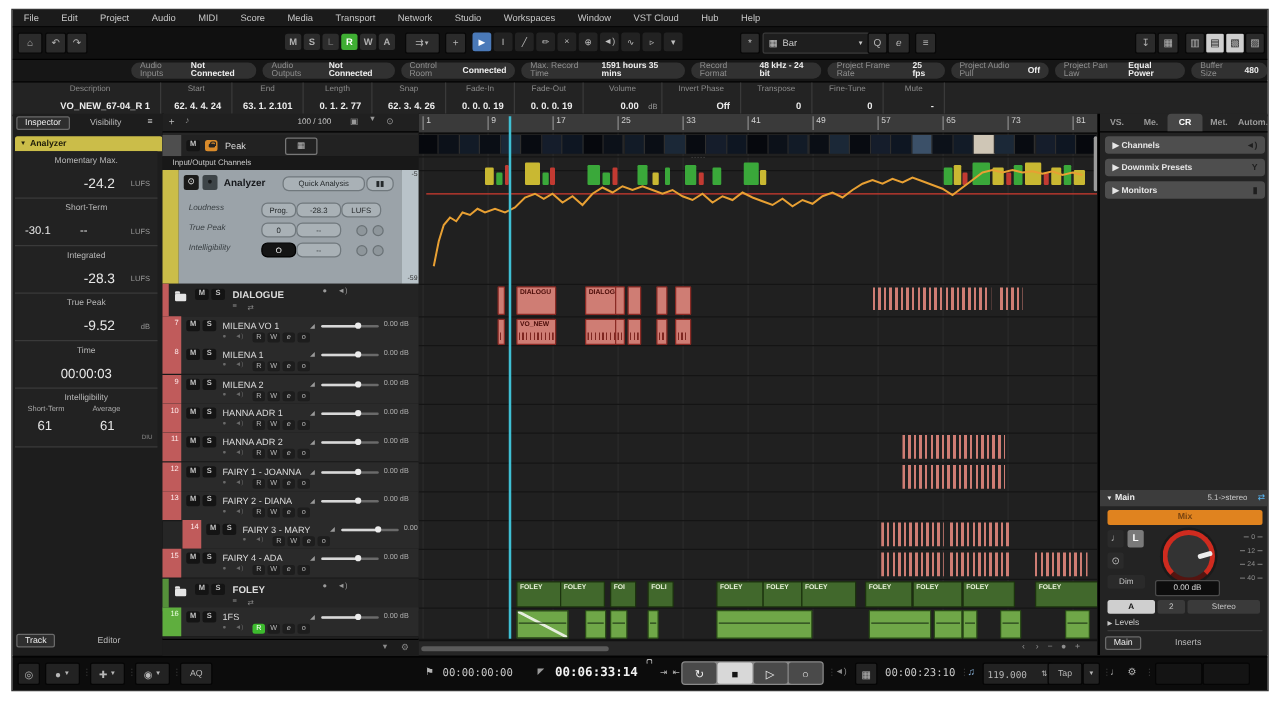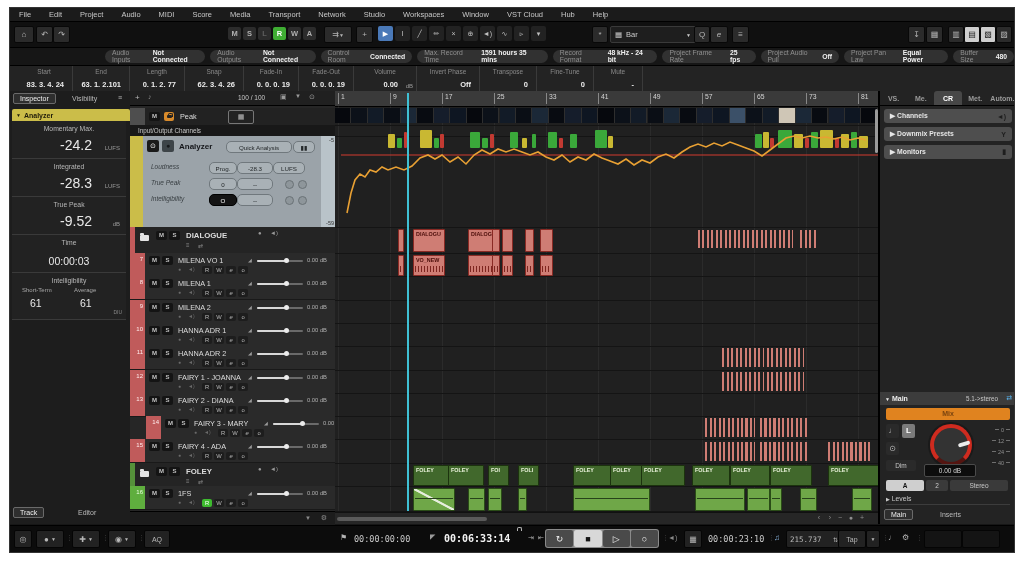--- a/index.html
+++ b/index.html
@@ -32,21 +32,21 @@
   .iv{position:absolute;bottom:2px;right:14px;color:#ececec;font-size:7.5px;font-weight:bold;white-space:nowrap}
   .iu{position:absolute;bottom:2px;right:3px;color:#9a9a9a;font-size:6px}
   
   #inspector{position:absolute;left:0;top:83px;width:120px;height:433px;background:#1d1d1d;border-right:1px solid #000}
   .itab{position:absolute;font-size:7px;color:#bbb}
   .itab.box{border:1px solid #6a6a6a;background:#2e2e2e;border-radius:2px;padding:1px 6px;color:#eee}
   #ahdr{position:absolute;left:2px;top:18px;width:114px;height:12px;background:#cbbd49;color:#1f1d0a;font-size:7px;font-weight:bold;display:flex;align-items:center;padding-left:4px;border-radius:2px 2px 0 0}
   #isects{position:absolute;left:2px;top:30px;width:114px;background:#222}
   .isec{position:relative;height:37px;border-bottom:1px solid #3a3a3a}
   .isl{position:absolute;top:4px;width:100%;text-align:center;color:#b8b8b8;font-size:6.8px}
-  .isv{position:absolute;bottom:5px;right:34px;color:#e8e8e8;font-size:14px}
+  .isv{position:absolute;bottom:5px;right:34px;color:#e8e8e8;font-size:11px}
   .isu{position:absolute;bottom:7px;right:6px;color:#999;font-size:6px}
   .isv2{position:absolute;bottom:7px;color:#e8e8e8;font-size:9px}
   .icen{position:absolute;bottom:5px;width:100%;text-align:center;color:#e8e8e8;font-size:10.5px}
   
   #tracklist{position:absolute;left:120px;top:83px;width:205px;height:433px;background:#262626;border-right:1px solid #000}
   .msb{position:absolute;width:11px;height:9px;background:#141414;border-radius:2px;color:#c2c2c2;font-size:6px;font-weight:bold;text-align:center;line-height:9px}
   .rwb{position:absolute;width:10px;height:8px;background:#1d1d1d;border-radius:2px;color:#b8b8b8;font-size:5.8px;text-align:center;line-height:8px}
   .rwb.on{background:#3dbb2e;color:#fff}
   .tname{position:absolute;color:#dcdcdc;font-size:7.3px;white-space:nowrap}
   .slider{position:absolute;height:2px;background:#6a6a6a;border-radius:1px}
@@ -192,23 +192,27 @@
         <span class="pl">Project Pan Law</span>
         <span class="pv">Equal Power</span>
       </div>
       <div class="pill">
         <span class="pl">Buffer Size</span>
         <span class="pv">480</span>
       </div>
     </div>
   <div style="position:absolute;left:0;top:57px;width:1004px;height:26px;background:#232323;border-top:1px solid #000;border-bottom:1px solid #000"></div>
   <div id="infoline">
+      <div class="ifield" style="width: 112px;">
+        <span class="il">Description</span>
+        <span class="iv" style="right: 8px;">VO_NEW_67-04_R 1</span>
+      </div>
       <div class="ifield" style="width: 56px;">
         <span class="il">Start</span>
-        <span class="iv" style="right: 8px;">83. 3. 4. 24</span>
+        <span class="iv" style="right: 8px;">62. 4. 4. 24</span>
       </div>
       <div class="ifield" style="width: 56px;">
         <span class="il">End</span>
         <span class="iv" style="right: 8px;">63. 1. 2.101</span>
       </div>
       <div class="ifield" style="width: 54px;">
         <span class="il">Length</span>
         <span class="iv" style="right: 8px;">0. 1. 2. 77</span>
       </div>
       <div class="ifield" style="width: 58px;">
@@ -251,20 +255,26 @@
     <span class="itab" style="left:62px;top:4px">Visibility</span>
     <span class="itab" style="left:108px;top:3px">≡</span>
     <div id="ahdr">
         <span style="margin-right:3px;font-size:5px">▼</span>
         <span>Analyzer</span>
       </div>
     <div id="isects">
         <div class="isec">
           <span class="isl">Momentary Max.</span>
           <span class="isv">-24.2</span>
+          <span class="isu">LUFS</span>
+        </div>
+        <div class="isec">
+          <span class="isl">Short-Term</span>
+          <span class="isv2" style="left: 8px;">-30.1</span>
+          <span class="isv2" style="left: 52px;">--</span>
           <span class="isu">LUFS</span>
         </div>
         <div class="isec">
           <span class="isl">Integrated</span>
           <span class="isv">-28.3</span>
           <span class="isu">LUFS</span>
         </div>
         <div class="isec">
           <span class="isl">True Peak</span>
           <span class="isv">-9.52</span>
@@ -892,21 +902,21 @@
       <div class="tgb">▷</div>
       <div class="tgb">○</div>
     </div>
     <div class="tsep" style="left:652px">⋮</div>
     <span style="position:absolute;left:658px;top:8px;color:#8a8a8a;font-size:7px">◄)</span>
     <div class="tb" style="left:674px;width:16px">▦</div>
     <span class="ttime mono" style="position:absolute;left:698px;top:8px">00:00:23:10</span>
     <div class="tsep" style="left:758px">⋮</div>
     <span style="position:absolute;left:764px;top:7px;color:#8ab4dd;font-size:8px">♫</span>
     <div class="tb" style="left:776px;width:48px;justify-content:space-between;padding:0 3px">
-        <span class="mono" style="font-size:7.5px">215.737</span>
+        <span class="mono" style="font-size:7.5px">119.000</span>
         <span style="font-size:6px">⇅</span>
       </div>
     <div class="tb" style="left:828px;width:26px;font-size:7px">Tap</div>
     <div class="tb" style="left:856px;width:12px">
         <span style="font-size:5px">▼</span>
       </div>
     <div class="tsep" style="left:872px">⋮</div>
     <span style="position:absolute;left:878px;top:7px;color:#b5b5b5;font-size:8px">♩</span>
     <span style="position:absolute;left:892px;top:7px;color:#b5b5b5;font-size:8px">⚙</span>
     <div class="tsep" style="left:906px">⋮</div>

